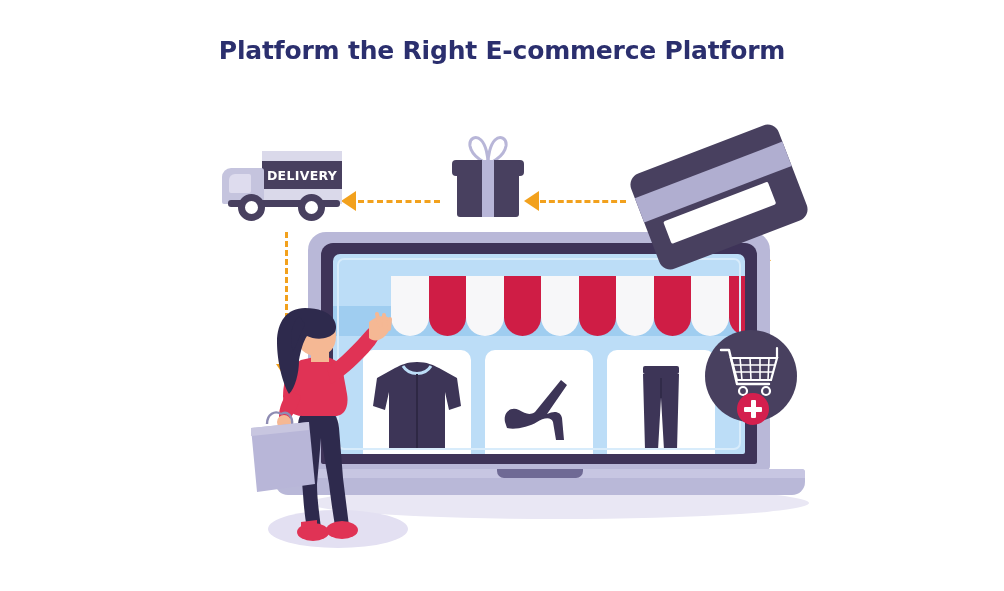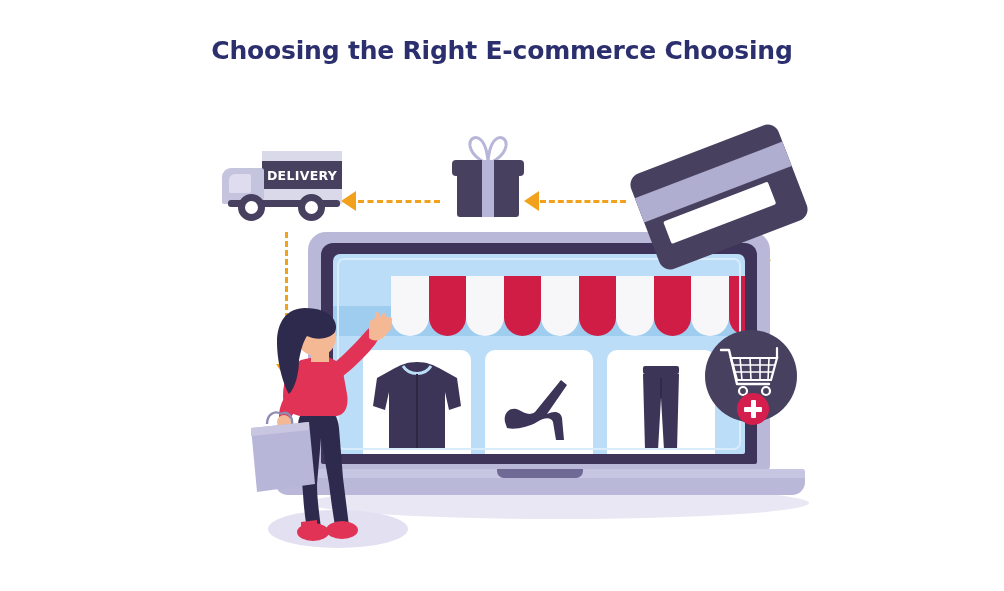--- a/index.html
+++ b/index.html
@@ -158,21 +158,21 @@
   
   #woman{position:absolute;left:243px;top:298px;width:180px;height:260px;}
   #woman-shadow{position:absolute;left:25px;top:212px;width:140px;height:38px;
     background:#e3e0f2;border-radius:50%;}
 </style>
 </head>
 <body>
 
 <div id="stage">
 
-  <div id="title">Choosing the Right E-commerce Choosing</div>
+  <div id="title">Platform the Right E-commerce Platform</div>
 
   <div class="dash-h" style="left:540px;top:200px;width:86px;"></div>
   <div class="tri-left" style="left:524px;top:191px;"></div>
 
   <div class="dash-h" style="left:358px;top:200px;width:82px;"></div>
   <div class="tri-left" style="left:341px;top:191px;"></div>
 
   <div class="dash-v" style="left:285px;top:232px;height:132px;"></div>
   <div class="tri-down" style="left:276px;top:364px;"></div>
 

